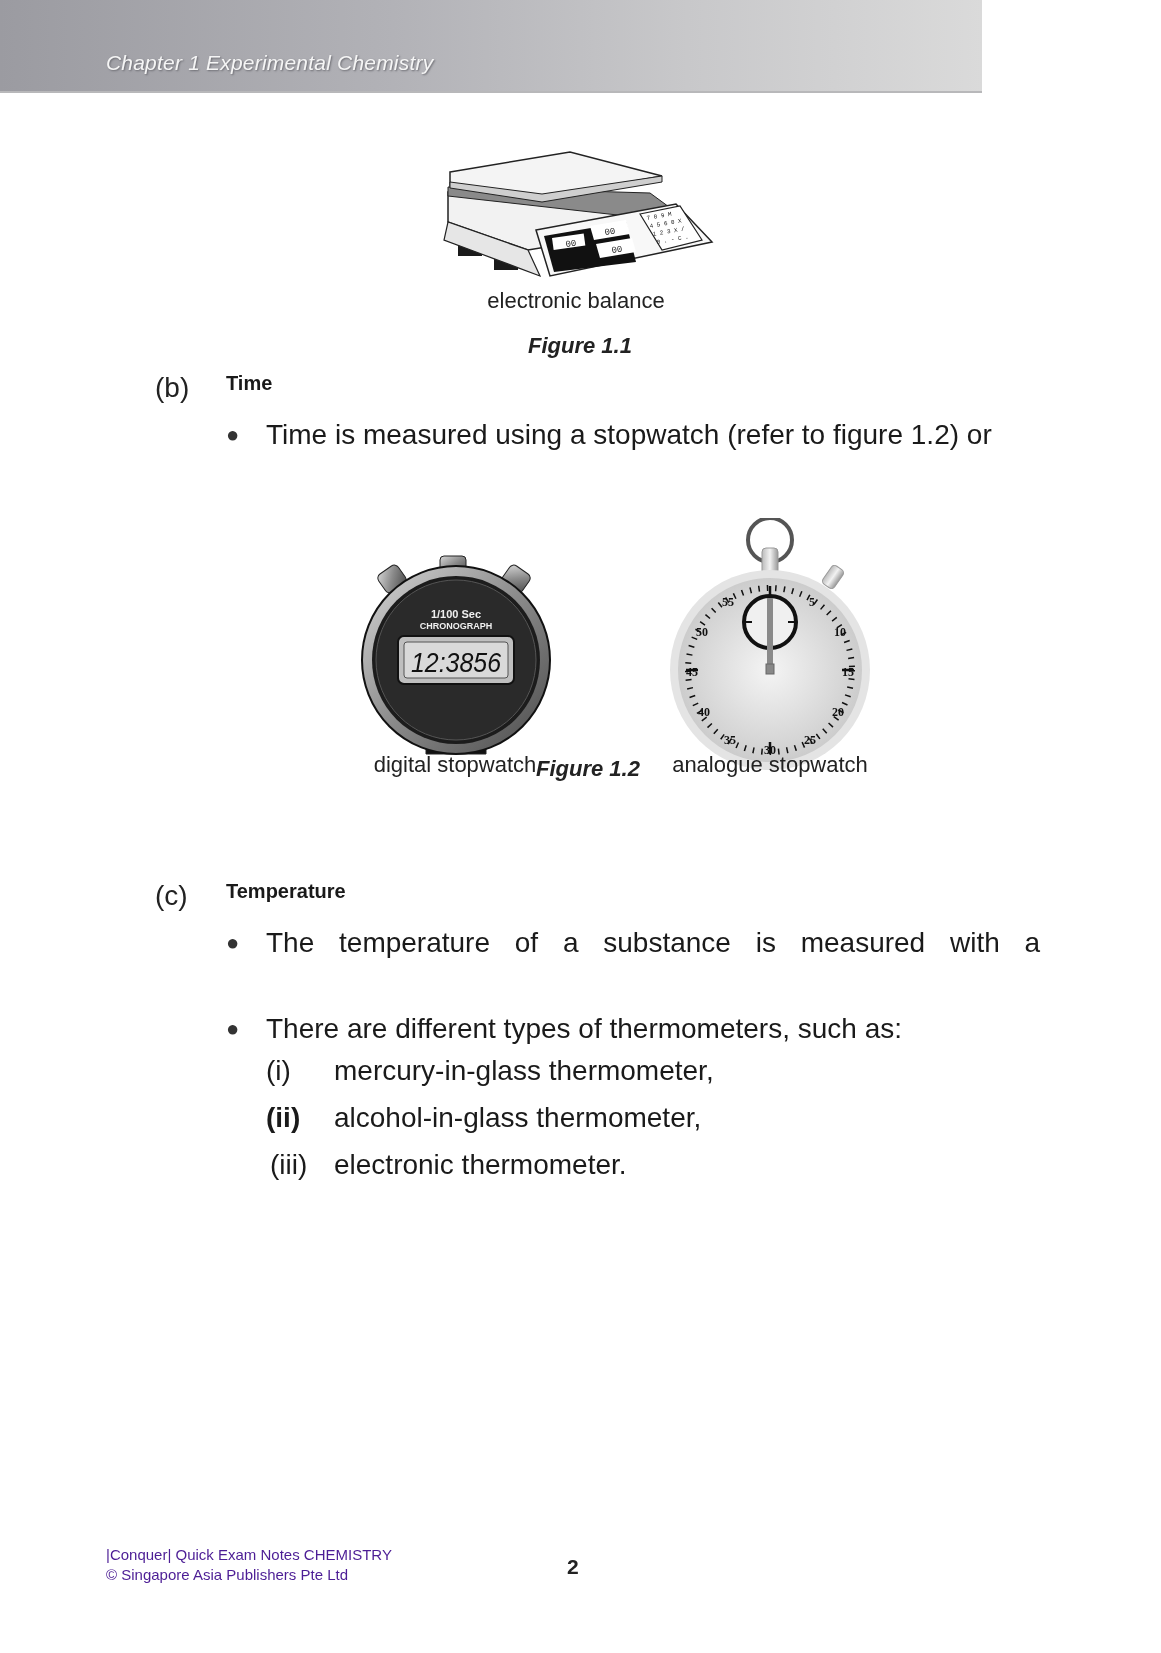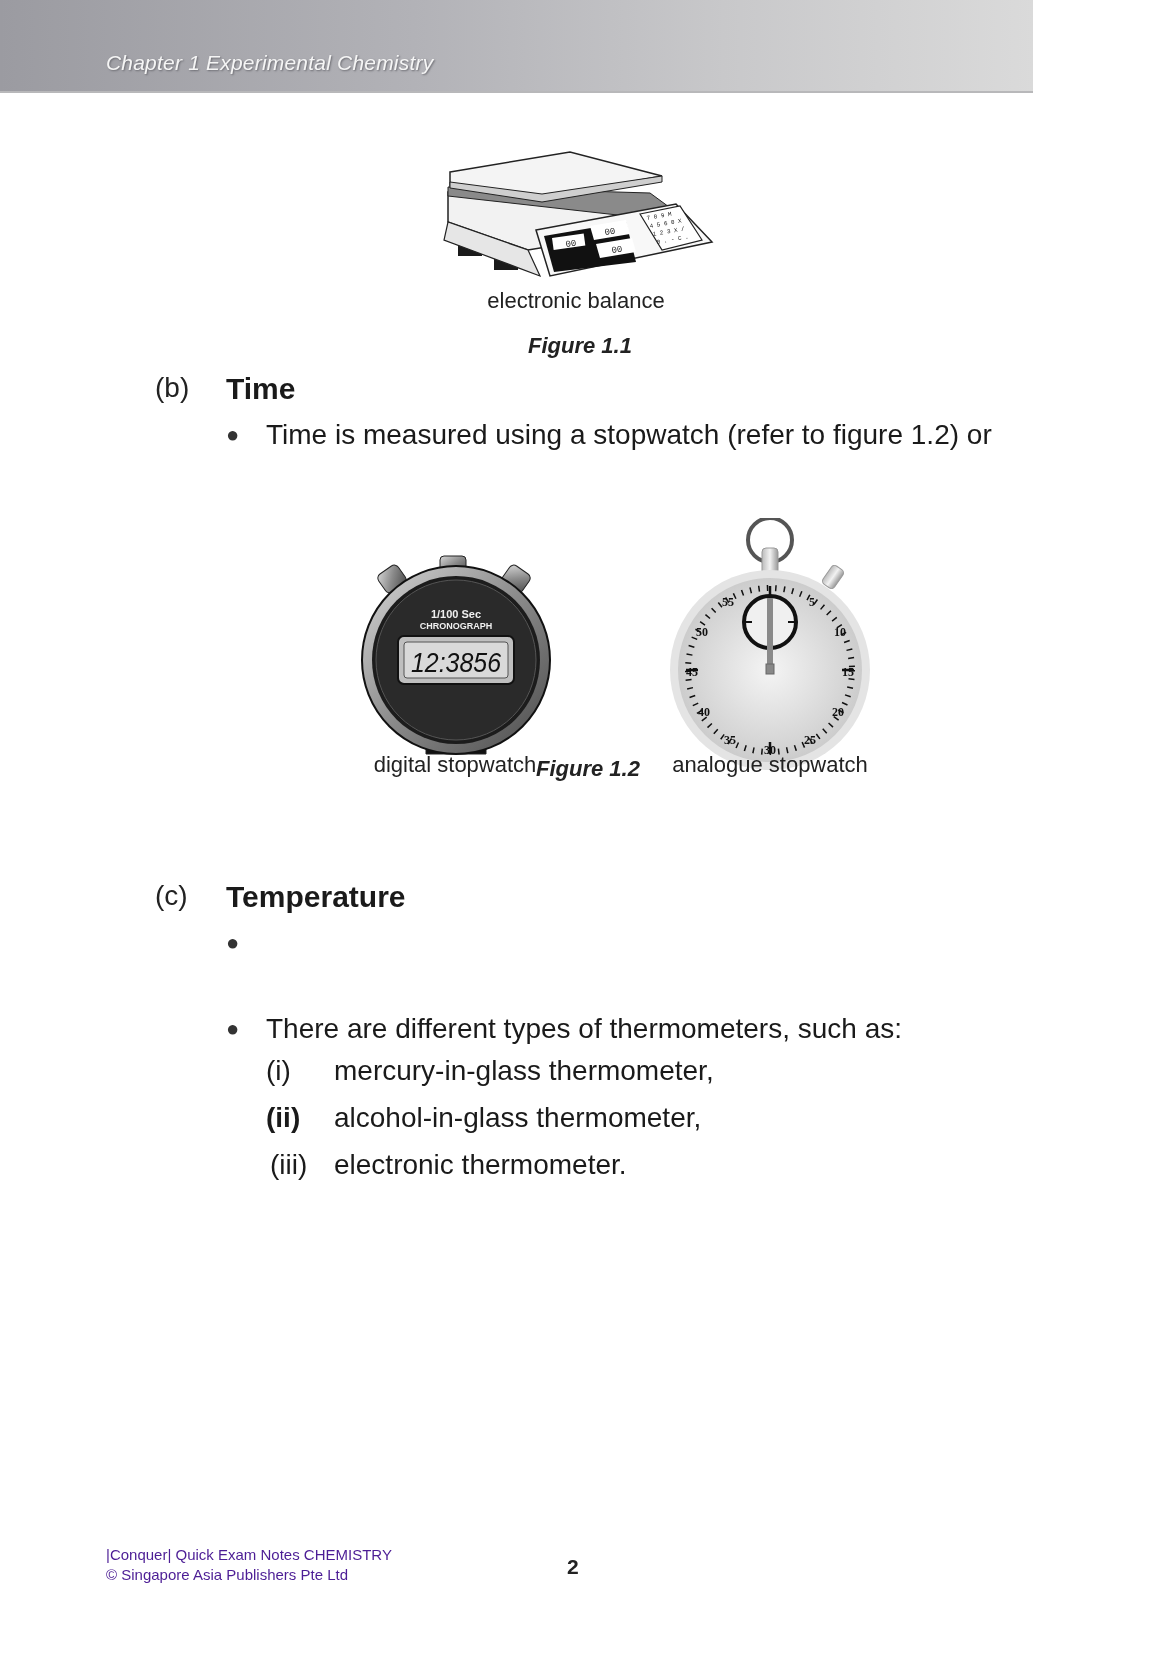--- a/index.html
+++ b/index.html
@@ -1,27 +1,27 @@
 <!DOCTYPE html>
 <html><head>
 <meta charset="utf-8">
 <style>
   html, body { margin: 0; padding: 0; background: #ffffff; }
   body { width: 1161px; height: 1653px; position: relative; overflow: hidden;
          font-family: "Liberation Sans", sans-serif; color: #1a1a1a; }
-  .header-band { position: absolute; left: 0; top: 0; width: 1033px; height: 91px;
+  .header-band { position: absolute; left: 0; top: 0; width: 954px; height: 91px;
     background: linear-gradient(to right, #9b9ba1 0%, #b2b2b7 40%, #c8c8ca 70%, #dadada 100%);
-    border-bottom: 2px solid #b8b8ba; }
+    border-bottom: 2px solid #b8b8ba; padding-left: 28px; }
   .chapter-title { position: absolute; left: 106px; top: 51px; font-size: 21px; font-style: italic;
     color: #f5f5f5; text-shadow: 1px 1px 2px #6a6a70; letter-spacing: 0.2px; }
   .abs { position: absolute; }
   .caption { font-size: 22px; color: #222; }
   .fig-label { font-size: 22px; font-weight: bold; font-style: italic; color: #222; }
   .sec-letter { font-size: 28px; color: #222; }
-  .sec-title { font-size: 30px; font-weight: bold; color: #1a1a1a; }
+  .sec-title { font-size: 20px; font-weight: bold; color: #1a1a1a; }
   .body-text { font-size: 28px; color: #1a1a1a; line-height: 41px; }
   .bullet { font-size: 22px; color: #333; }
   .roman { font-size: 28px; color: #1a1a1a; }
   .footer-text { font-size: 15px; color: #4c1d95; line-height: 20px; }
   .page-num { font-size: 21px; font-weight: bold; color: #222; }
 </style>
 </head>
 <body>
 
 <div class="header-band">
@@ -158,20 +158,23 @@
 
 <div class="abs caption" style="left:340px; top:752px; width:230px; text-align:center;">digital stopwatch</div>
 <div class="abs caption" style="left:640px; top:752px; width:260px; text-align:center;">analogue stopwatch</div>
 <div class="abs fig-label" style="left:508px; top:756px; width:160px; text-align:center;font-style:italic;">Figure 1.2</div>
 
 <div class="abs sec-letter" style="left:155px; top:880px;">(c)</div>
 <div class="abs sec-title" style="left:226px; top:880px;">Temperature</div>
 
 <div class="abs bullet" style="left:226px; top:930px;">●</div>
 <div class="abs body-text" style="left:266px; top:922px; width:780px;">
+  <div style="display:flex; justify-content:space-between;">
+    <span style="word-spacing:17px;">The temperature of a substance is measured with a</span>
+  </div>
 </div>
 
 <div class="abs bullet" style="left:226px; top:1016px;">●</div>
 <div class="abs body-text" style="left:266px; top:1008px; width:780px;">There are different types of thermometers, such as:</div>
 
 <div class="abs roman" style="left:266px; top:1055px;">(i)</div>
 <div class="abs roman" style="left:334px; top:1055px;">mercury-in-glass thermometer,</div>
 <div class="abs roman" style="left:266px; top:1102px;font-weight:bold;">(ii)</div>
 <div class="abs roman" style="left:334px; top:1102px;">alcohol-in-glass thermometer,</div>
 <div class="abs roman" style="left:270px; top:1149px;">(iii)</div>

